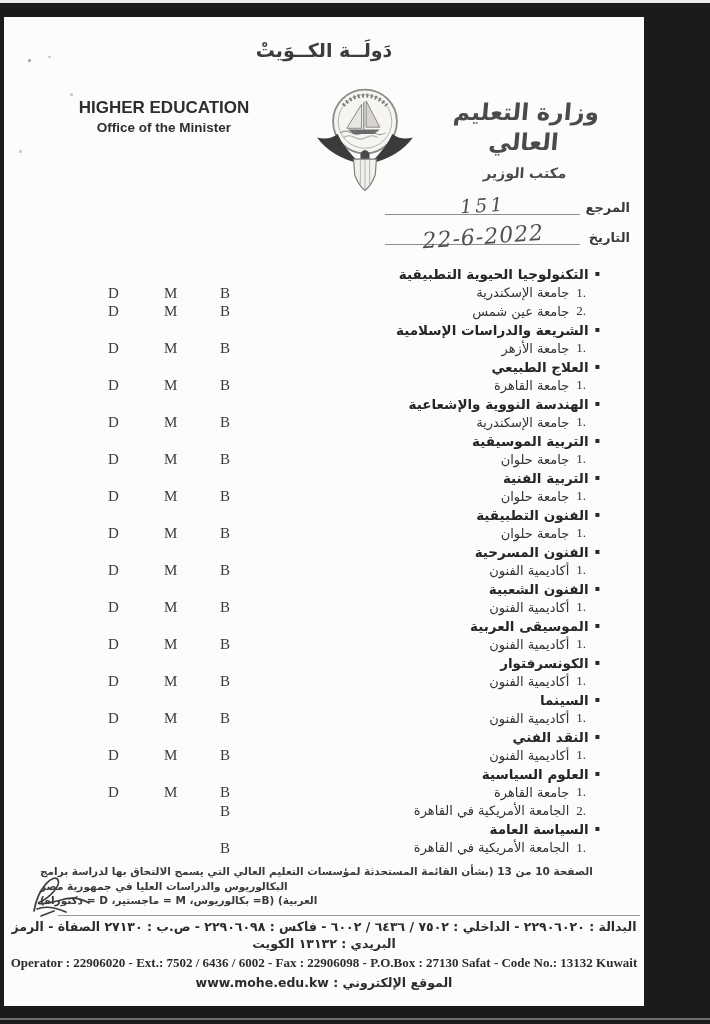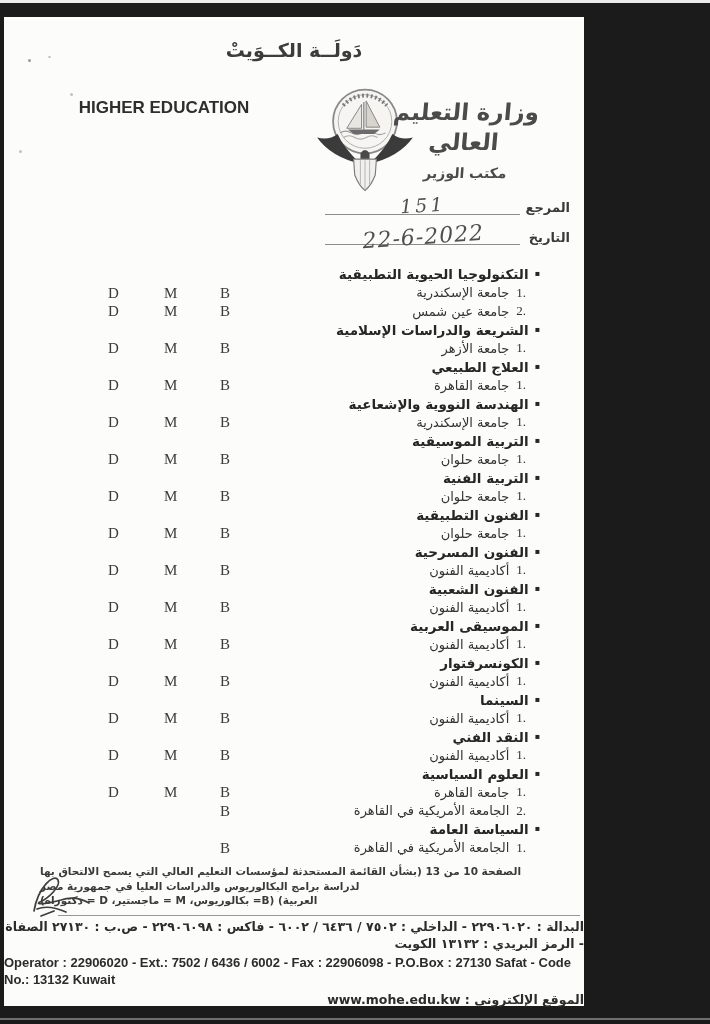--- a/index.html
+++ b/index.html
@@ -4,21 +4,21 @@
 <style>
   html,body{margin:0;padding:0;}
   body{
     width:710px;height:1024px;position:relative;overflow:hidden;
     background:#1b1b1b;
     font-family:"DejaVu Sans", sans-serif;
   }
   .top-white{position:absolute;left:0;top:0;width:710px;height:3px;background:#ececec;}
   .bottom-line{position:absolute;left:0;top:1018px;width:710px;height:2px;background:#6e6e6e;}
   .page{
-    position:absolute;left:4px;top:17px;width:580px;height:989px;
+    position:absolute;left:4px;top:17px;width:640px;height:989px;
     background:#fcfcfa;color:#2f2f2f;
   }
   .speck{position:absolute;border-radius:50%;background:#c2c2c2;}
   
   .state-title{position:absolute;top:22px;left:0;right:0;text-align:center;
     direction:rtl;font-size:19px;font-weight:bold;color:#3c3c3c;letter-spacing:1px;}
   .ministry-en{position:absolute;top:80px;left:52px;width:216px;text-align:center;
     font-family:"Liberation Sans", sans-serif;font-weight:bold;color:#2e2e2e;}
   .ministry-en .m1{font-size:17px;line-height:21px;}
   .ministry-en .m2{font-size:17px;line-height:21px;}
@@ -48,41 +48,42 @@
   .inst-name{font-size:13px;color:#333;}
   .letter{position:absolute;top:1px;font-family:"Liberation Serif", serif;font-size:15px;color:#3b3b3b;}
   .letter-d{left:104px;}
   .letter-m{left:160px;}
   .letter-b{left:216px;}
   
   .footnote{position:absolute;top:847px;left:36px;right:36px;text-align:left;direction:rtl;
     font-size:10.5px;font-weight:bold;color:#3a3a3a;line-height:14.5px;}
   .signature{position:absolute;left:22px;top:854px;}
   .sep{position:absolute;top:898px;left:54px;right:4px;border-top:1.2px solid #979797;}
-  .footer{position:absolute;top:901px;left:0;right:0;color:#2c2c2c;}
+  .footer{position:absolute;top:901px;left:0;right:0;text-align:center;color:#2c2c2c;}
   .f-ar{direction:rtl;font-size:12.5px;font-weight:bold;line-height:17px;}
-  .f-en{font-family:Liberation Sans, sans-serif;font-weight:bold;font-size:13px;margin-top:2px;line-height:17px;}
+  .f-en{font-family:Liberation Serif, serif;font-weight:bold;font-size:13px;margin-top:2px;line-height:17px;}
   .f-web{direction:rtl;font-size:12.5px;font-weight:bold;margin-top:3px;line-height:17px;}
 </style>
 </head>
 <body>
 
 <div class="top-white"></div>
 <div class="bottom-line"></div>
 
 <div class="page">
   <div class="speck" style="left:24px;top:42px;width:3px;height:3px;background:#9a9a9a;"></div>
   <div class="speck" style="left:44px;top:39px;width:3px;height:2px;"></div>
   <div class="speck" style="left:66px;top:76px;width:3px;height:3px;"></div>
   <div class="speck" style="left:15px;top:133px;width:3px;height:3px;"></div>
 
   <div class="state-title">دَولَــة الكــوَيتْ</div>
 
   <div class="ministry-en">
     <div class="m2">HIGHER EDUCATION</div>
+    <div class="m3">Office of the Minister</div>
   </div>
 
   <svg class="emblem" viewBox="0 0 100 95">
     <circle cx="50" cy="33" r="28" fill="#f6f5f2" stroke="#8a8a8a" stroke-width="1.6"></circle>
     <circle cx="50" cy="33" r="23.5" fill="none" stroke="#aaaaaa" stroke-width="0.8"></circle>
     <path d="M31 19 a25 25 0 0 1 38 0" stroke="#7a7a7a" stroke-width="3.5" stroke-dasharray="1.6 2.2" fill="none"></path>
     <path d="M28 43 q5 -3 10 0 t10 0 t10 0 t10 0" stroke="#9a9a9a" fill="none" stroke-width="1"></path>
     <path d="M31 47 q5 -3 10 0 t10 0 t10 0" stroke="#ababab" fill="none" stroke-width="1"></path>
     <path d="M35 40 L63 40 L58 44 L40 44 Z" fill="#6b6b6b"></path>
     <line x1="49" y1="16" x2="49" y2="40" stroke="#777" stroke-width="1"></line>

